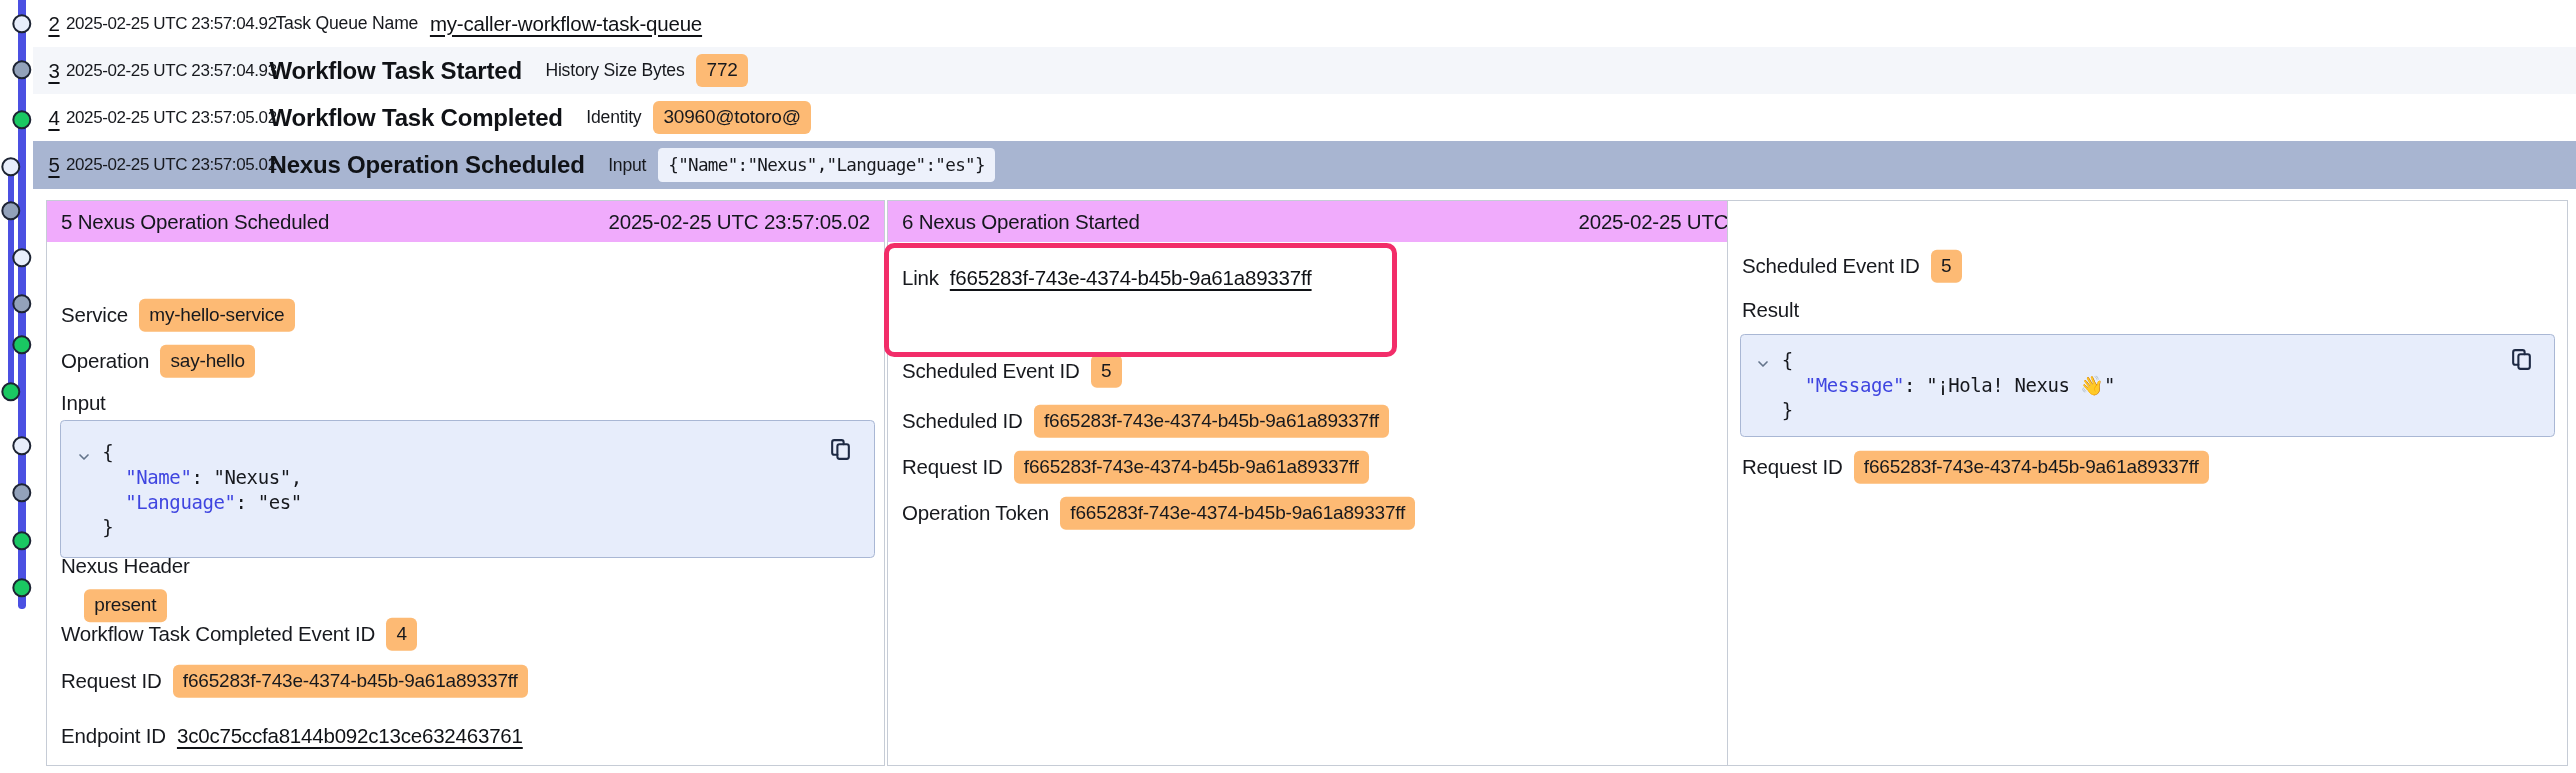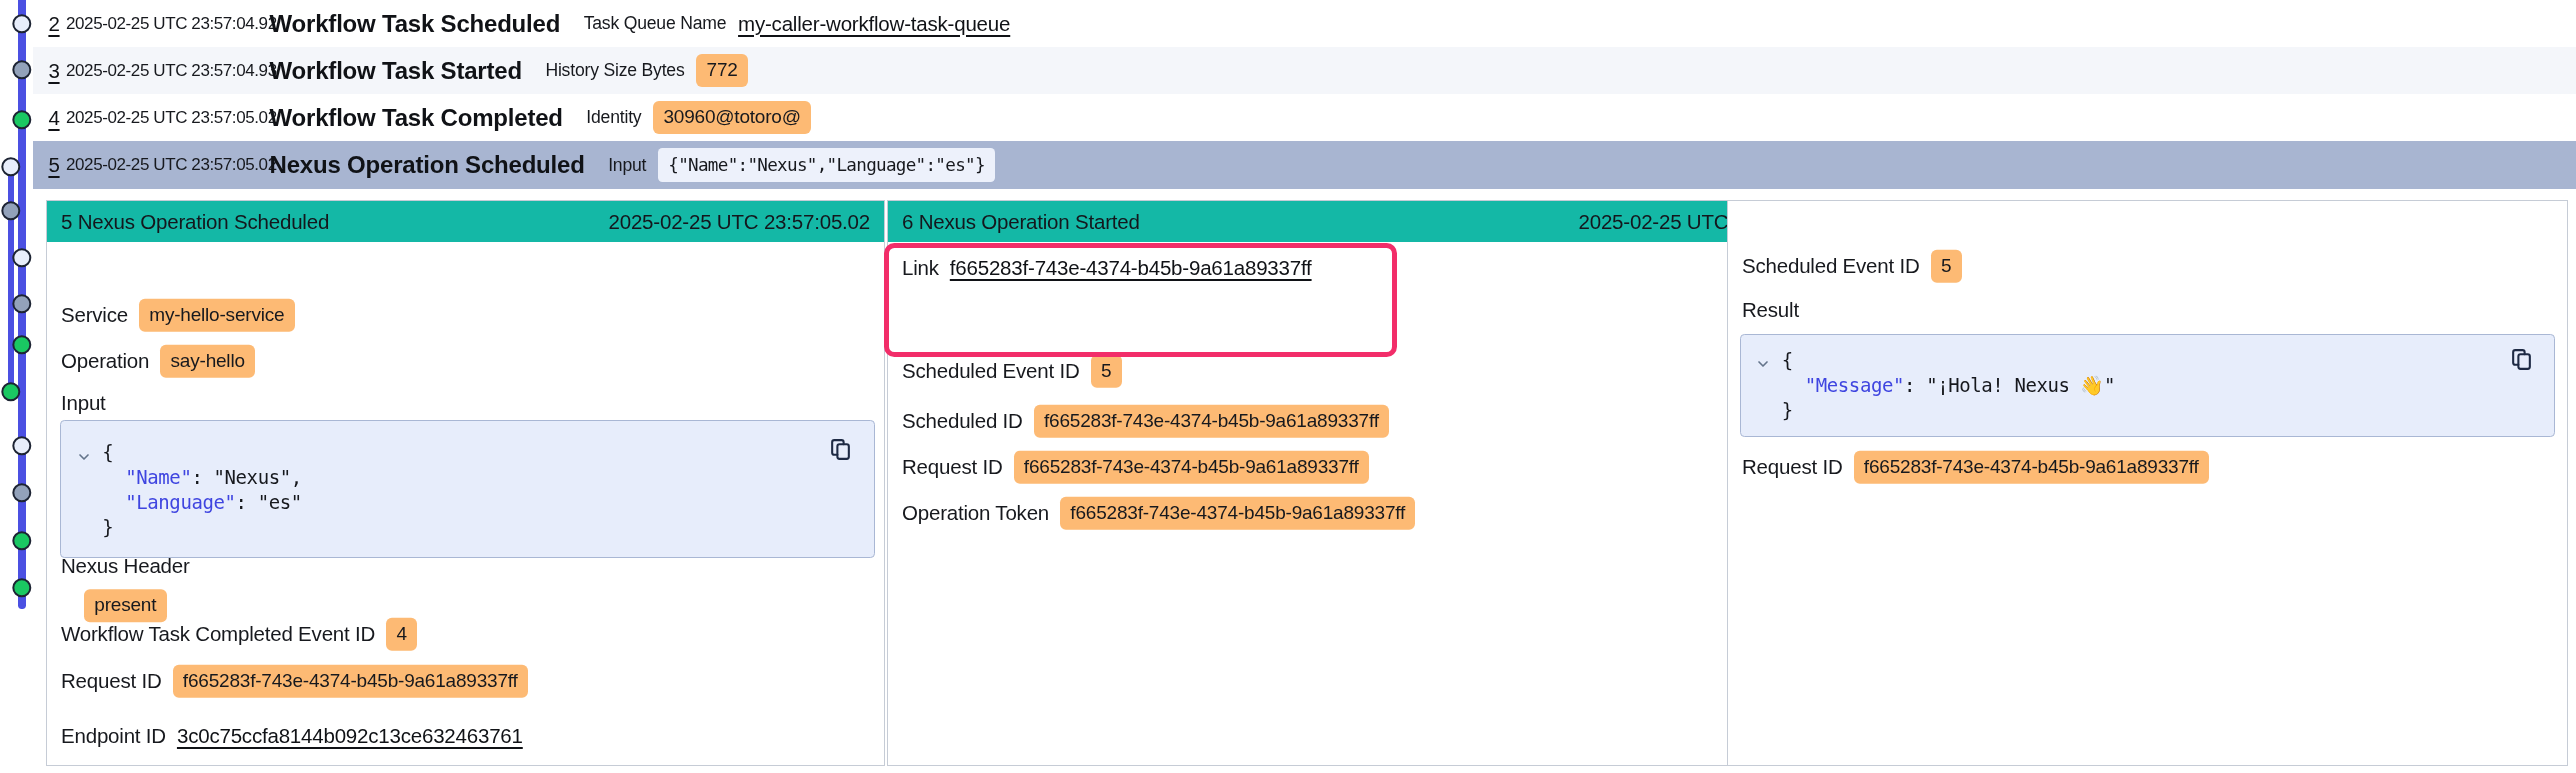--- a/index.html
+++ b/index.html
@@ -30,21 +30,21 @@
   .lnk{color:#101216;text-decoration:underline;text-underline-offset:3.7px;
        text-decoration-thickness:1.5px;font-size:20.5px;cursor:pointer;}
   .badge{background:#fdba74;border-radius:5.9px;padding:5.9px 10.3px;font-size:19px;
          line-height:1.1;white-space:nowrap;}
   .badge-code{background:#edf1fb;border-radius:4.4px;padding:6.6px 10.3px;
               font-family:"DejaVu Sans Mono",monospace;font-size:17.6px;letter-spacing:-0.7px;}
 
   
   .panel{position:absolute;top:200px;height:566px;background:#fff;
          border:0.7px solid #c6ccd6;box-sizing:border-box;}
-  .panel-header{height:41px;background:#14b8a6;display:flex;justify-content:space-between;
+  .panel-header{height:41px;background:#f0abfc;display:flex;justify-content:space-between;
                 align-items:center;padding:0 14px;font-size:20.5px;font-weight:500;color:#14171d;}
   .f{position:absolute;left:14px;display:flex;align-items:center;gap:11px;font-size:20.5px;
      transform:translateY(-50%);white-space:nowrap;}
   .code-block{position:absolute;background:#e7edfb;border:1.5px solid #a9b7d4;border-radius:4.4px;
               box-sizing:border-box;}
   .code-lines{margin:19px 0 0 41px;font-family:"DejaVu Sans Mono",monospace;font-size:19px;
               line-height:25px;letter-spacing:-0.4px;color:#16181d;}
   .code-block.compact .code-lines{margin-top:13.2px;}
   .code-line{white-space:pre;}
   .indent{padding-left:23px;}
@@ -73,21 +73,20 @@
   <span class="dot dot-green" style="left:22px;top:345px;"></span>
   <span class="dot dot-green" style="left:11px;top:392px;"></span>
   <span class="dot dot-open" style="left:22px;top:446px;"></span>
   <span class="dot dot-gray" style="left:22px;top:493px;"></span>
   <span class="dot dot-green" style="left:22px;top:541px;"></span>
   <span class="dot dot-green" style="left:22px;top:588px;"></span>
 
   <div class="row" style="top:0;">
     <span class="ev-num">2</span>
     <span class="ev-time">2025-02-25 UTC 23:57:04.92</span>
-    <span class="ev-title">Workflow Task Scheduled</span>
     <span class="ev-label">Task Queue Name</span>
     <span class="ev-value lnk">my-caller-workflow-task-queue</span>
   </div>
   <div class="row alt" style="top:47px;">
     <span class="ev-num">3</span>
     <span class="ev-time">2025-02-25 UTC 23:57:04.93</span>
     <span class="ev-title">Workflow Task Started</span>
     <span class="ev-label">History Size Bytes</span>
     <span class="ev-value badge">772</span>
   </div>
@@ -158,21 +157,21 @@
       <span class="lnk">3c0c75ccfa8144b092c13ce632463761</span>
     </div>
   </div>
 
   <div class="panel" style="left:887px;width:968px;">
     <div class="panel-header">
       <span>6 Nexus Operation Started</span>
       <span>2025-02-25 UTC 23:57:05.20</span>
     </div>
     <div class="hl-box"></div>
-    <div class="f" style="top:67px;">
+    <div class="f" style="top:77px;">
       <span>Link</span>
       <span class="lnk">f665283f-743e-4374-b45b-9a61a89337ff</span>
     </div>
     <div class="f" style="top:170px;">
       <span>Scheduled Event ID</span>
       <span class="badge">5</span>
     </div>
     <div class="f" style="top:220px;">
       <span>Scheduled ID</span>
       <span class="badge">f665283f-743e-4374-b45b-9a61a89337ff</span>

